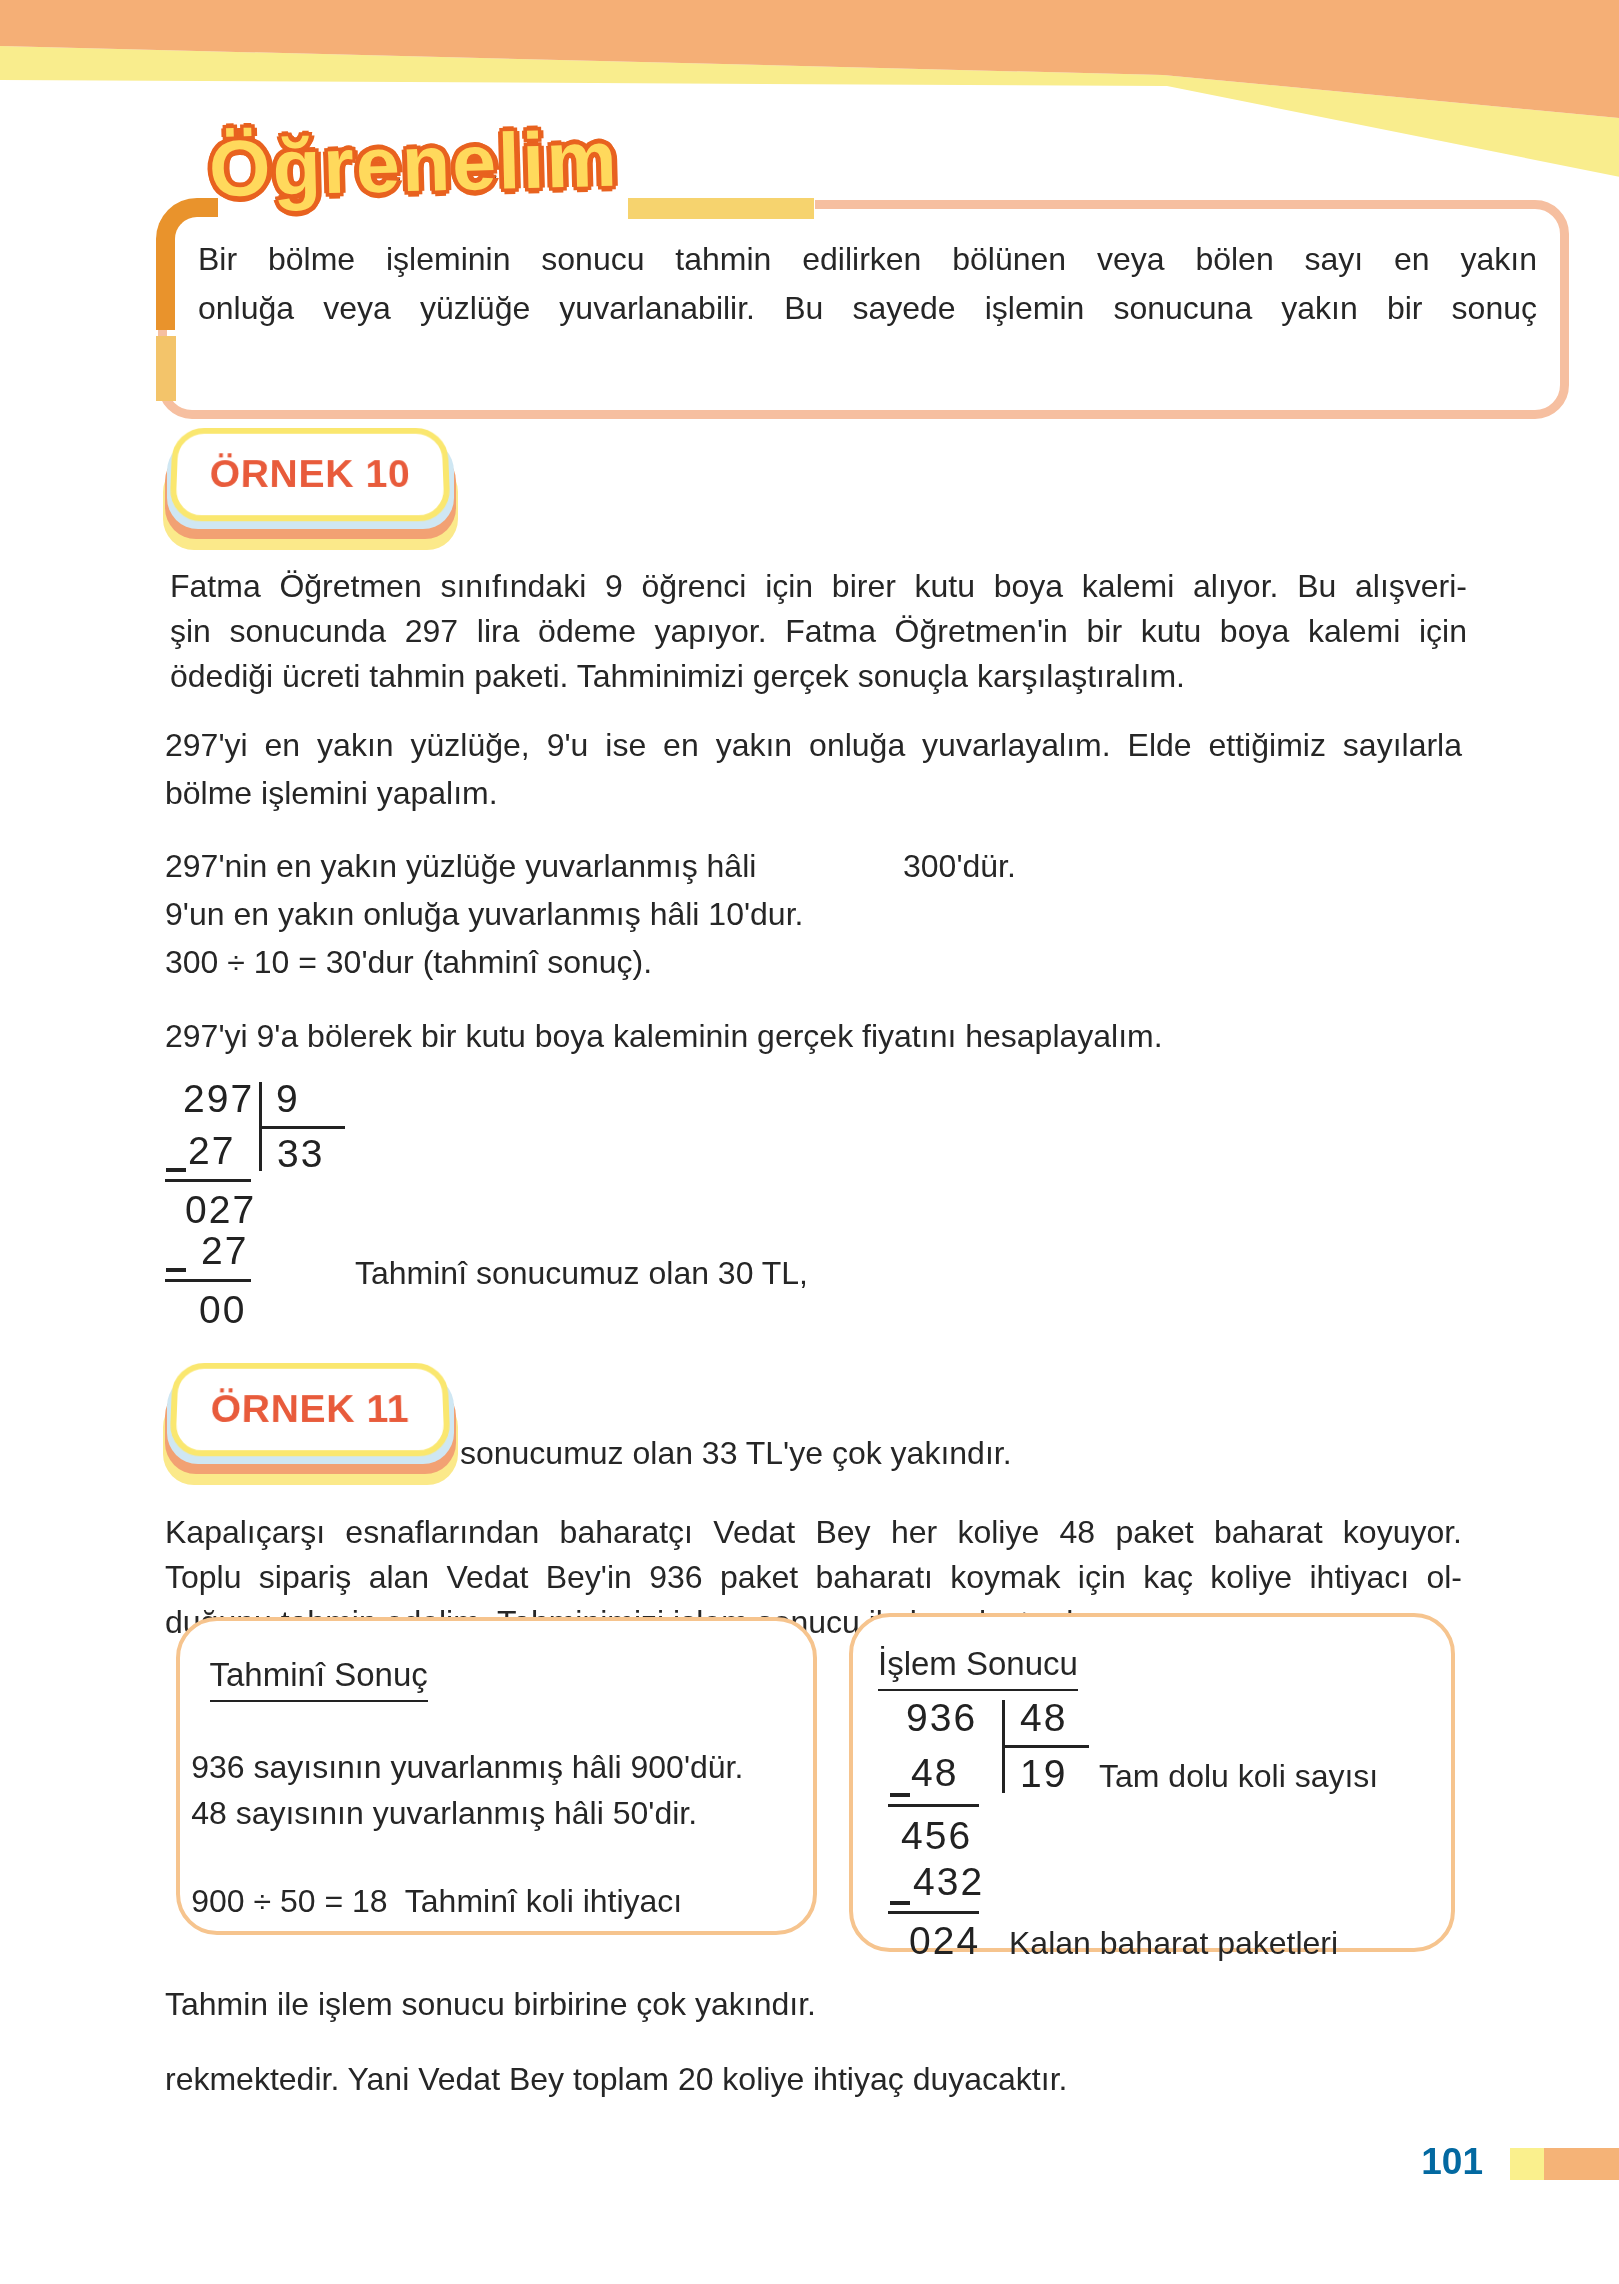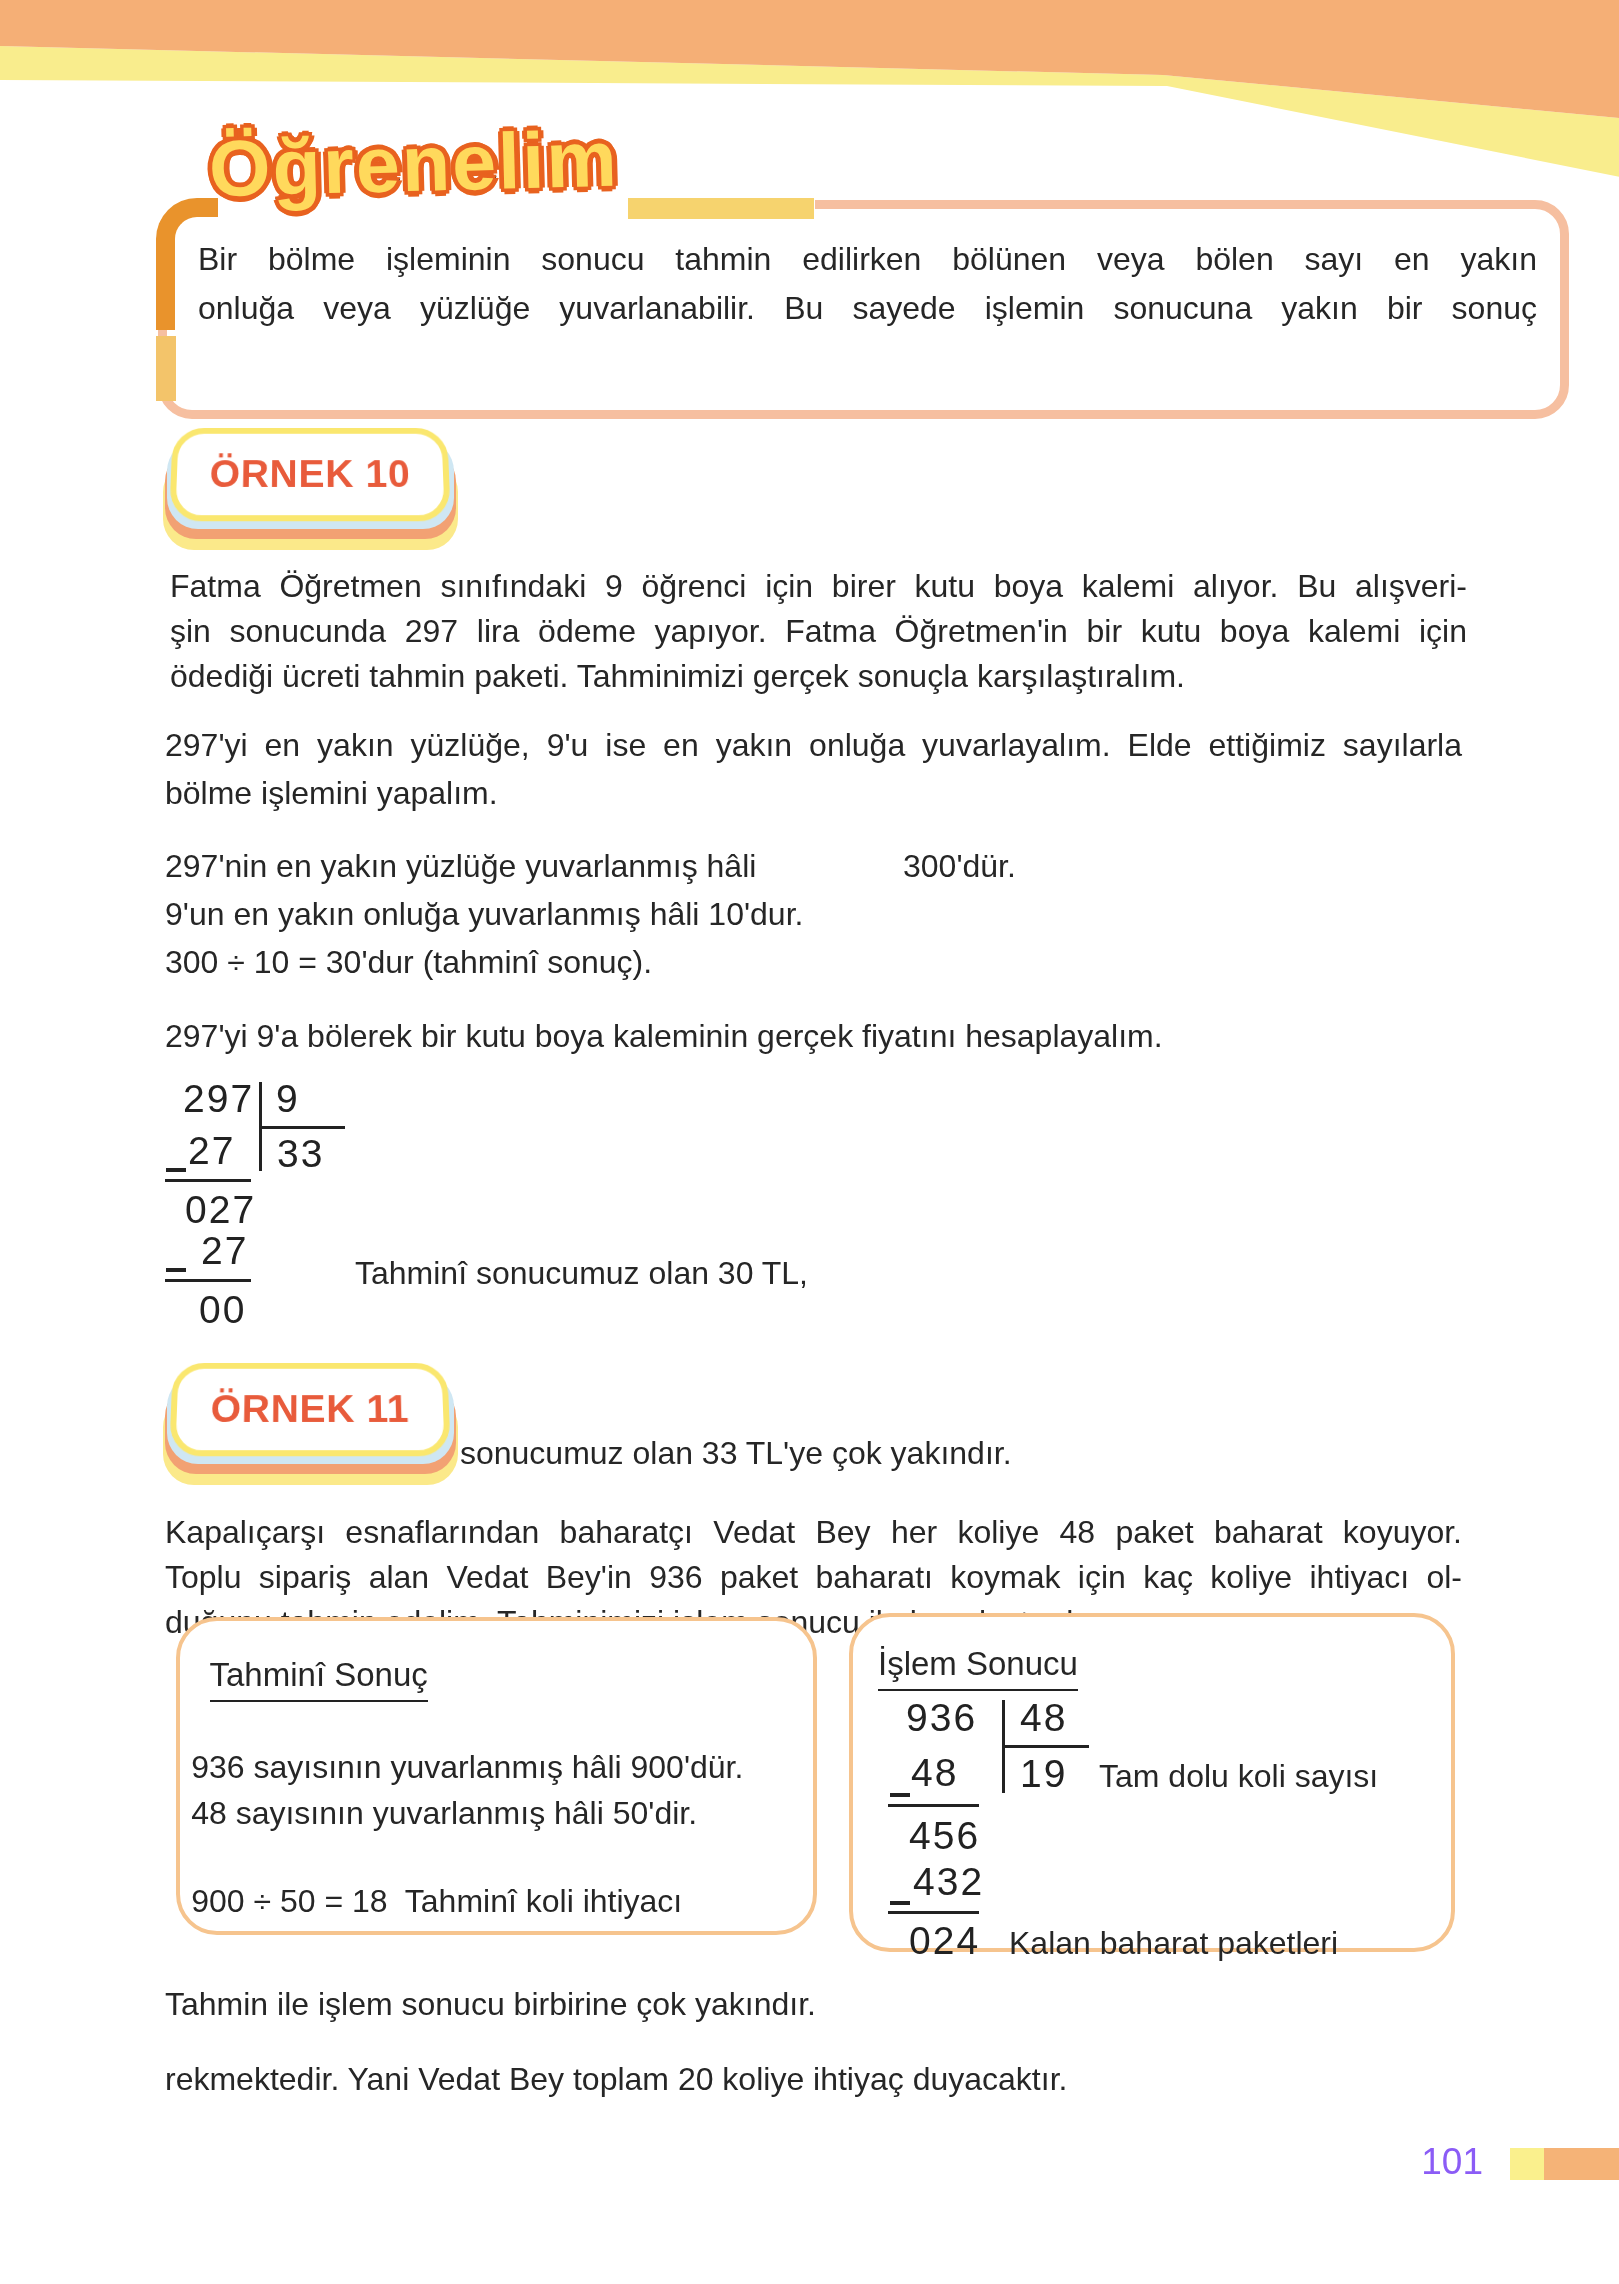--- a/index.html
+++ b/index.html
@@ -58,21 +58,21 @@
   .div1{left:162px;top:1077px;width:675px;height:274px;}
   .comment{position:absolute;left:355px;top:1123px;font-size:32px;line-height:60px;white-space:pre;}
   
   .obox{position:absolute;border:4.2px solid #F6C48E;border-radius:41px;background:#fff;box-sizing:border-box;}
   .estimate-box{left:176px;top:1617px;width:641px;height:318px;}
   .process-box{left:849px;top:1613px;width:606px;height:339px;padding-left:32px;}
   .obox .title{position:absolute;font-size:33px;border-bottom:2.8px solid #222;padding-bottom:5.6px;white-space:pre;}
   .obox .line{position:absolute;font-size:32px;white-space:pre;}
   
   .page-num{position:absolute;left:1413px;top:2141px;width:70px;text-align:right;
-    color:#8b5cf6;font-size:37px;font-weight:normal;}
+    color:#0369a1;font-size:37px;font-weight:bold;}
   .sq-yellow{position:absolute;left:1510px;top:2148px;width:34px;height:32px;background:#FAF08D;}
   .bar-orange-ft{position:absolute;left:1544px;top:2148px;width:76px;height:32px;background:#F5B377;}
 </style>
 </head>
 <body>
 
 <div id="page">
 
   <div class="band band-yellow"></div>
   <div class="band band-orange"></div>
@@ -168,21 +168,21 @@
     <div class="ldiv" style="left:0;top:0;width:598px;height:330px;">
       <span class="num" style="left:53px;top:79px;">936</span>
       <div class="vl" style="left:149px;top:83px;width:2.8px;height:93px;"></div>
       <span class="num" style="left:167px;top:79px;">48</span>
       <div class="hl" style="left:149px;top:128px;width:87px;height:2.8px;"></div>
       <span class="num" style="left:167px;top:135px;">19</span>
       <span class="lbl" style="left:246px;top:141px;">Tam dolu koli sayısı</span>
       <span class="num" style="left:58px;top:134px;">48</span>
       <div class="mn" style="left:37px;top:176px;width:19.7px;height:3.5px;"></div>
       <div class="ul" style="left:35px;top:187px;width:91px;height:2.8px;"></div>
-      <span class="num" style="left:56px;top:197px;">456</span>
+      <span class="num" style="left:48px;top:197px;">456</span>
       <span class="num" style="left:60px;top:243px;">432</span>
       <div class="mn" style="left:37px;top:284px;width:19.7px;height:3.5px;"></div>
       <div class="ul" style="left:35px;top:294px;width:91px;height:2.8px;"></div>
       <span class="num" style="left:56px;top:302px;">024</span>
       <span class="lbl" style="left:156px;top:308px;">Kalan baharat paketleri</span>
     </div>
   </div>
 
   <div class="para conclusion1">Tahmin ile işlem sonucu birbirine çok yakındır.</div>
 

